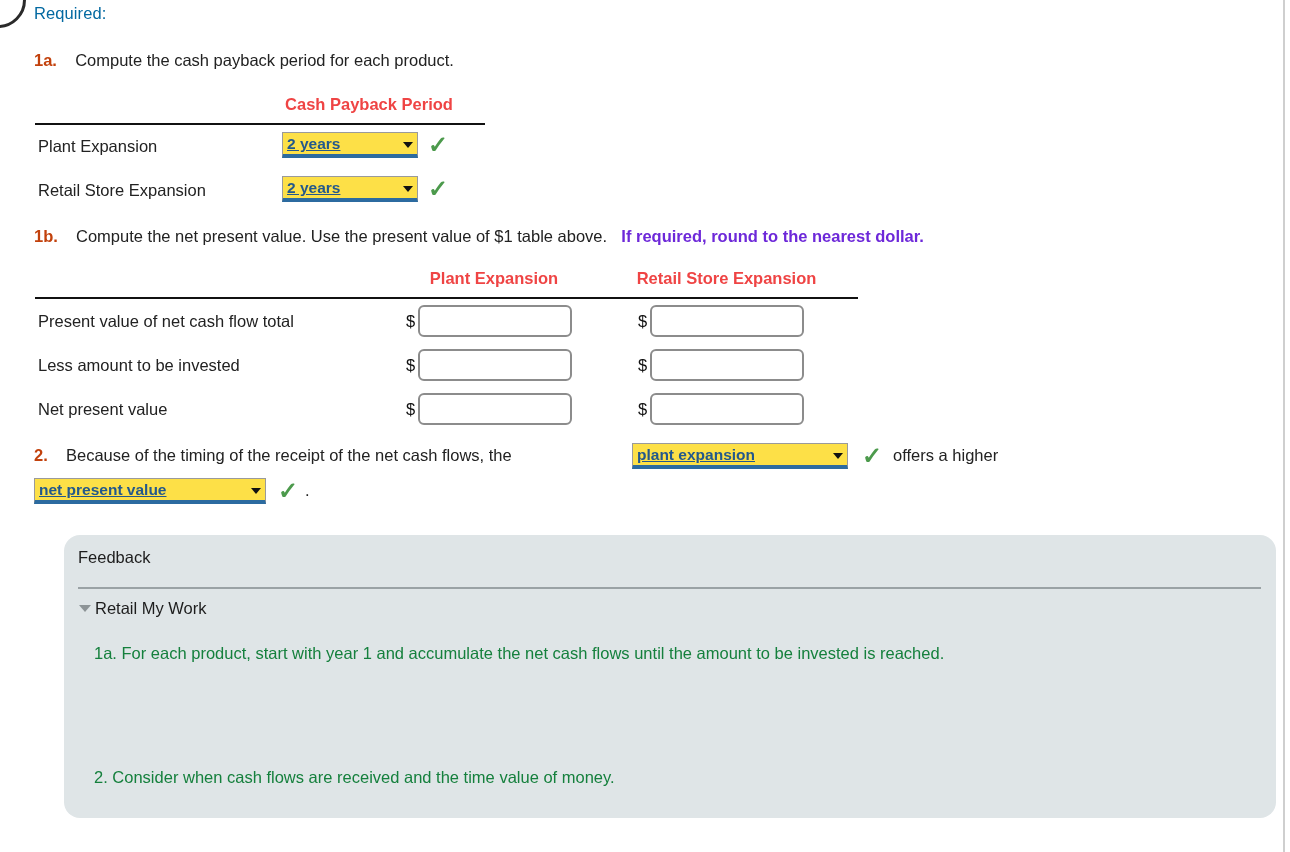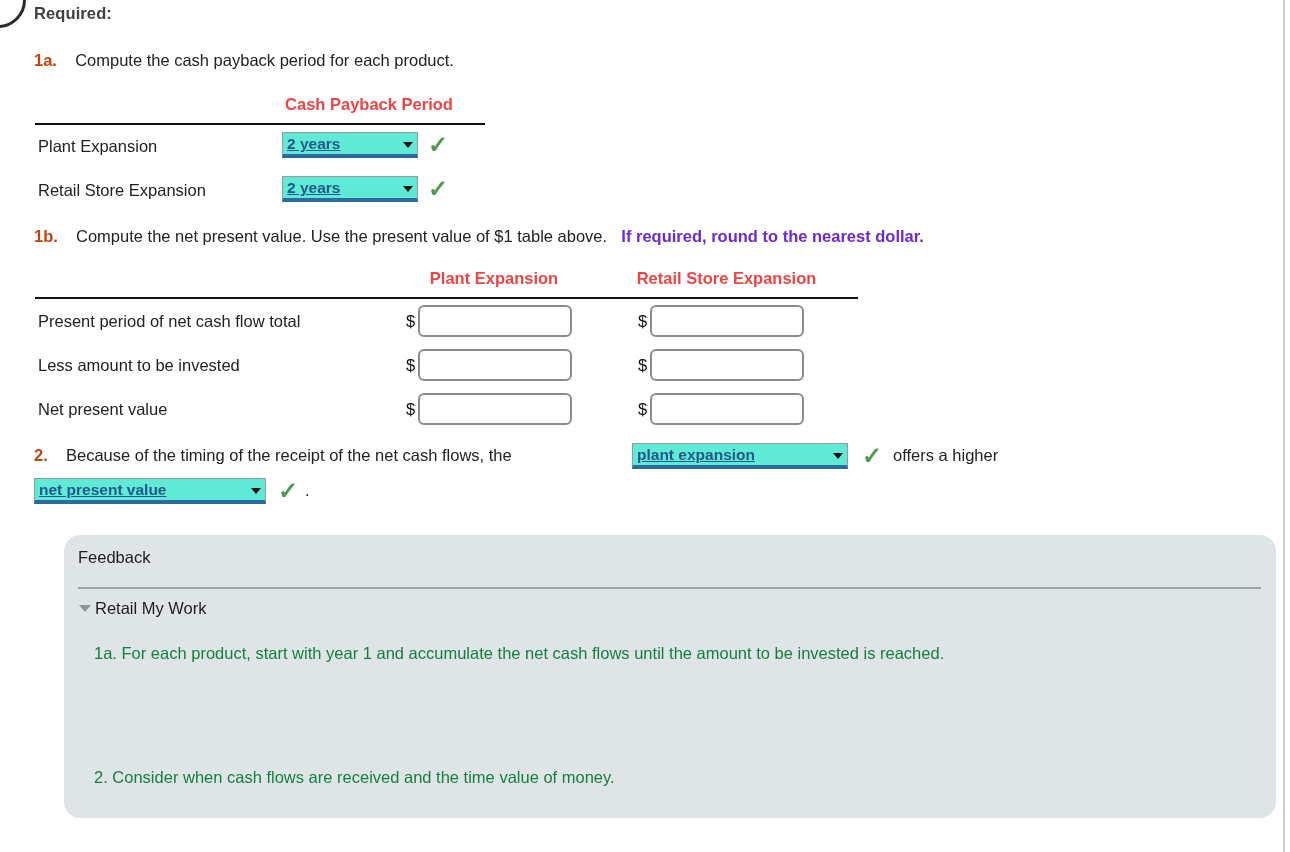--- a/index.html
+++ b/index.html
@@ -44,22 +44,22 @@
     top: 0;
     width: 1283px;
     height: 852px;
   }
 
   .req-title {
     position: absolute;
     left: 34px;
     top: 4px;
     font-size: 16.5px;
-    font-weight: bold;
-    color: #404040;
+    font-weight: normal;
+    color: #0369a1;
     letter-spacing: 0.1px;
   }
 
   .q-line {
     position: absolute;
     font-size: 16.5px;
     color: #222222;
     white-space: nowrap;
   }
   .q-num {
@@ -94,21 +94,21 @@
   .dollar {
     position: absolute;
     font-size: 16.5px;
     color: #111111;
   }
 
   
   .ddl {
     position: absolute;
     box-sizing: border-box;
-    background: #5eead4;
+    background: #fde047;
     border: 1px solid #9a9a9a;
     border-bottom: 4px solid #2c6ba0;
     height: 26px;
     padding: 0 16px 0 4px;
     font-family: "Liberation Sans", sans-serif;
     font-size: 15.5px;
     font-weight: bold;
     color: #23588c;
     text-decoration: underline;
     line-height: 21px;
@@ -249,21 +249,21 @@
     <span style="display:inline-block;width:9px"></span>
     <span>Compute the net present value. Use the present value of $1 table above.</span>
     <span style="display:inline-block;width:5px"></span>
     <span class="q-strong">If required, round to the nearest dollar.</span>
   </div>
 
   <div class="col-head" style="left:400px; top:269px; width:188px;">Plant Expansion</div>
   <div class="col-head" style="left:605px; top:269px; width:243px;">Retail Store Expansion</div>
   <div class="rule" style="left:35px; top:297px; width:823px;"></div>
 
-  <div class="row-label" style="left:38px; top:312px;">Present period of net cash flow total</div>
+  <div class="row-label" style="left:38px; top:312px;">Present value of net cash flow total</div>
   <div class="dollar" style="left:406px; top:312px;">$</div>
   <input class="ansbox" style="left: 418px; top: 305px; width: 154px;" type="text" value="">
   <div class="dollar" style="left:638px; top:312px;">$</div>
   <input class="ansbox" style="left: 650px; top: 305px; width: 154px;" type="text" value="">
 
   <div class="row-label" style="left:38px; top:356px;">Less amount to be invested</div>
   <div class="dollar" style="left:406px; top:356px;">$</div>
   <input class="ansbox" style="left: 418px; top: 349px; width: 154px;" type="text" value="">
   <div class="dollar" style="left:638px; top:356px;">$</div>
   <input class="ansbox" style="left: 650px; top: 349px; width: 154px;" type="text" value="">

